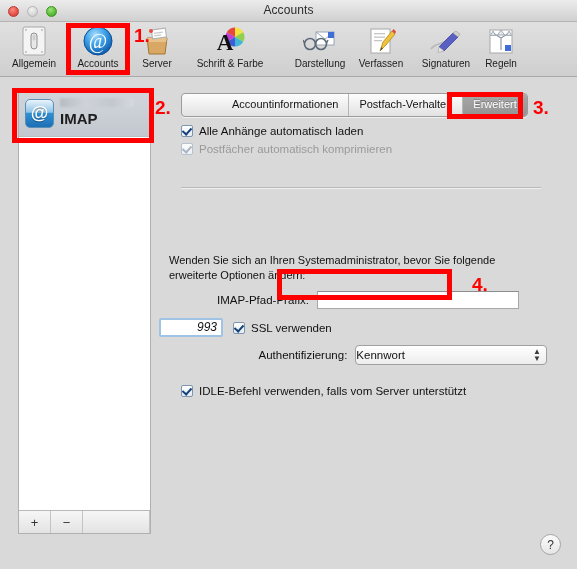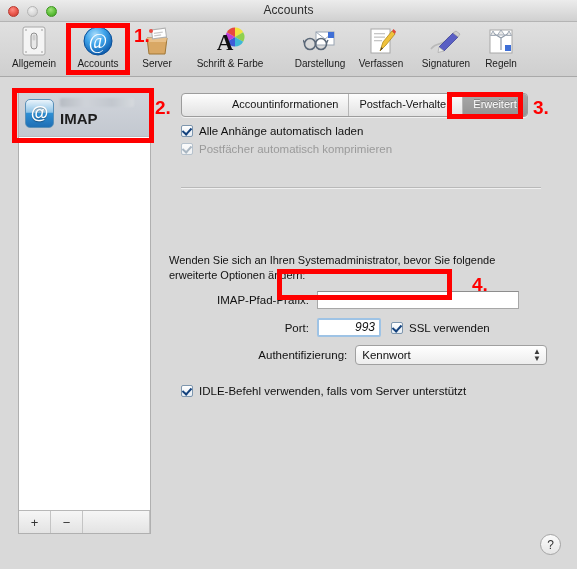--- a/index.html
+++ b/index.html
@@ -324,21 +324,20 @@
     position: relative;
     width: 200px;
     height: 20px;
     border: 1px solid #a0a0a0;
     border-radius: 4px;
     background: linear-gradient(to bottom, #ffffff 0%, #ededed 100%);
     box-sizing: border-box;
     font-size: 11.5px;
     color: #111;
     line-height: 19px;
-    padding-left: 6px;
   }
   #select-auth .arrows {
     position: absolute;
     right: 5px; top: 2px;
     font-size: 8px;
     line-height: 7px;
     color: #3a3a3a;
     text-align: center;
   }
 
@@ -547,21 +546,20 @@
         <hr class="sep" style="top:62px;">
 
         <div id="note">Wenden Sie sich an Ihren Systemadministrator, bevor Sie folgende erweiterte Optionen ändern:</div>
 
         <div class="frow" style="left:0; top:166px; width:396px;">
           <div class="flabel" style="width:158px;">IMAP-Pfad-Präfix:</div>
           <div class="ftext" style="margin-left:8px; width:202px;" title=""></div>
         </div>
 
         <div class="frow" style="left:0; top:193px; width:396px;">
-          <div class="flabel" style="width:158px;">Port:</div>
           <div class="ftext" id="port-input" style="margin-left:8px;">993</div>
           <div class="chk on" style="margin-left:10px;"></div>
           <div class="chk-label">SSL verwenden</div>
         </div>
 
         <div class="frow" style="left:0; top:220px; width:396px;">
           <div class="flabel" style="width:158px;padding-left:45px;">Authentifizierung:</div>
           <div id="select-auth" style="margin-left:8px;">
             <span>Kennwort</span>
             <span class="arrows">▲<br>▼</span>

